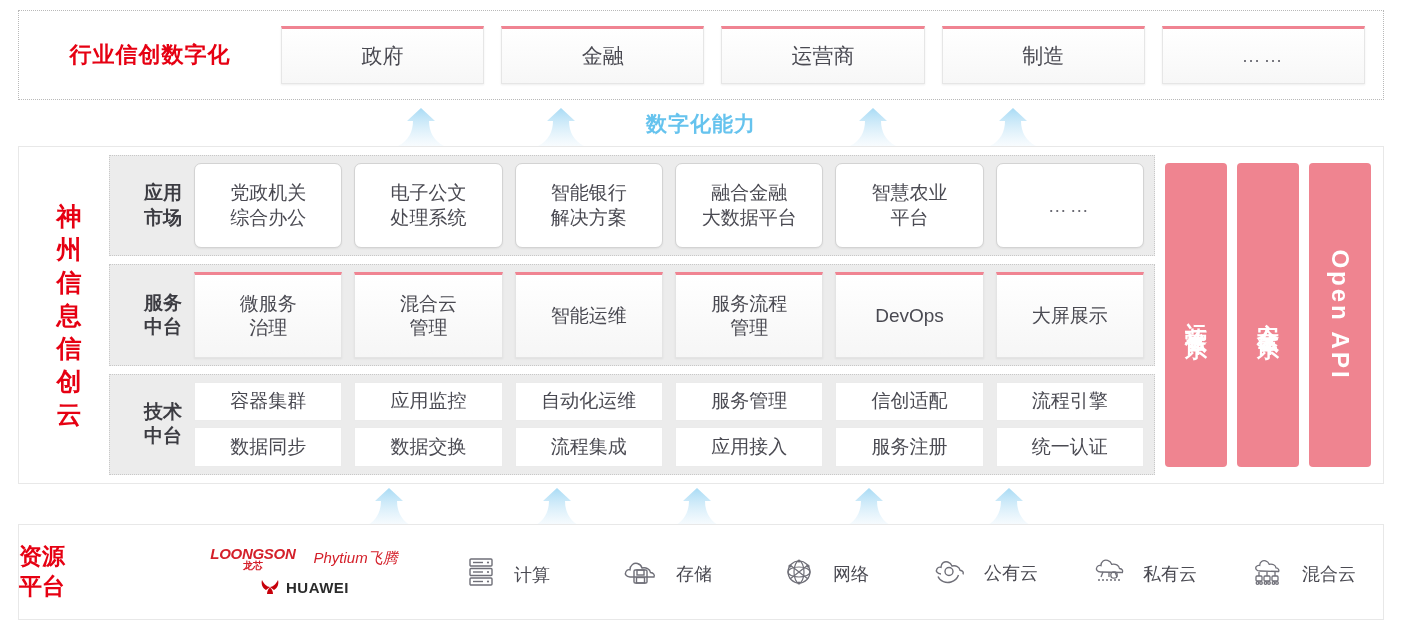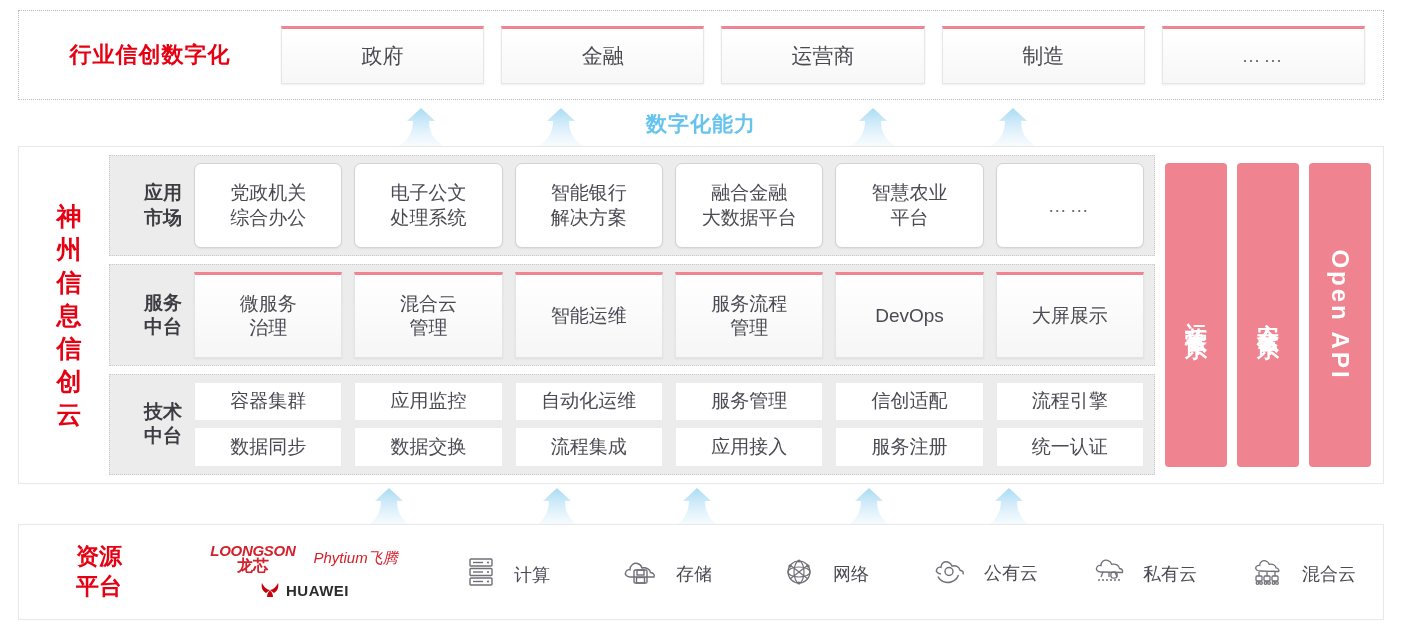--- a/index.html
+++ b/index.html
@@ -117,34 +117,34 @@
   }
 
   
   .resource-panel {
     position: absolute; left: 18px; top: 524px;
     width: 1366px; height: 96px;
     background:#ffffff; border: 1px solid #e8e8e8;
     display: flex; align-items: center;
   }
   .resource-title {
-    width: 160px; text-align: center;
+    width: 160px; text-align: left;
     color: #e60012; font-weight: bold; font-size: 23px; line-height: 1.3;
   }
   .logo-stack {
     width: 250px; display:flex; flex-direction: column;
     align-items:center; justify-content:center; gap: 8px;
   }
   .logo-row { display: flex; align-items: center; gap: 18px; }
   .logo-loongson { display:flex; flex-direction:column; align-items:center; line-height:1; }
   .logo-loongson .en {
     font-size: 15px; font-weight: bold; font-style: italic;
     color: #d4202a; letter-spacing: -0.3px;
   }
-  .logo-loongson .cn { font-size: 16px; color:#d4202a; font-weight: bold; }
+  .logo-loongson .cn { font-size: 10px; color:#d4202a; font-weight: bold; }
   .logo-phytium { font-size: 15px; font-weight: normal; color:#d4202a; font-style: italic; }
   .logo-huawei { display:flex; gap:5px; }
   .logo-huawei .txt { font-size: 15px; font-weight: bold; color:#2b2b2b; letter-spacing: .5px; }
 
   .res-items { flex: 1; display: flex; align-items: center; }
   .res-item {
     flex: 1; display: flex; align-items: flex-end; justify-content: center; gap: 19px;
     font-size: 18px; color: #4a4a52;
   }
   .res-item svg { display:block; }

